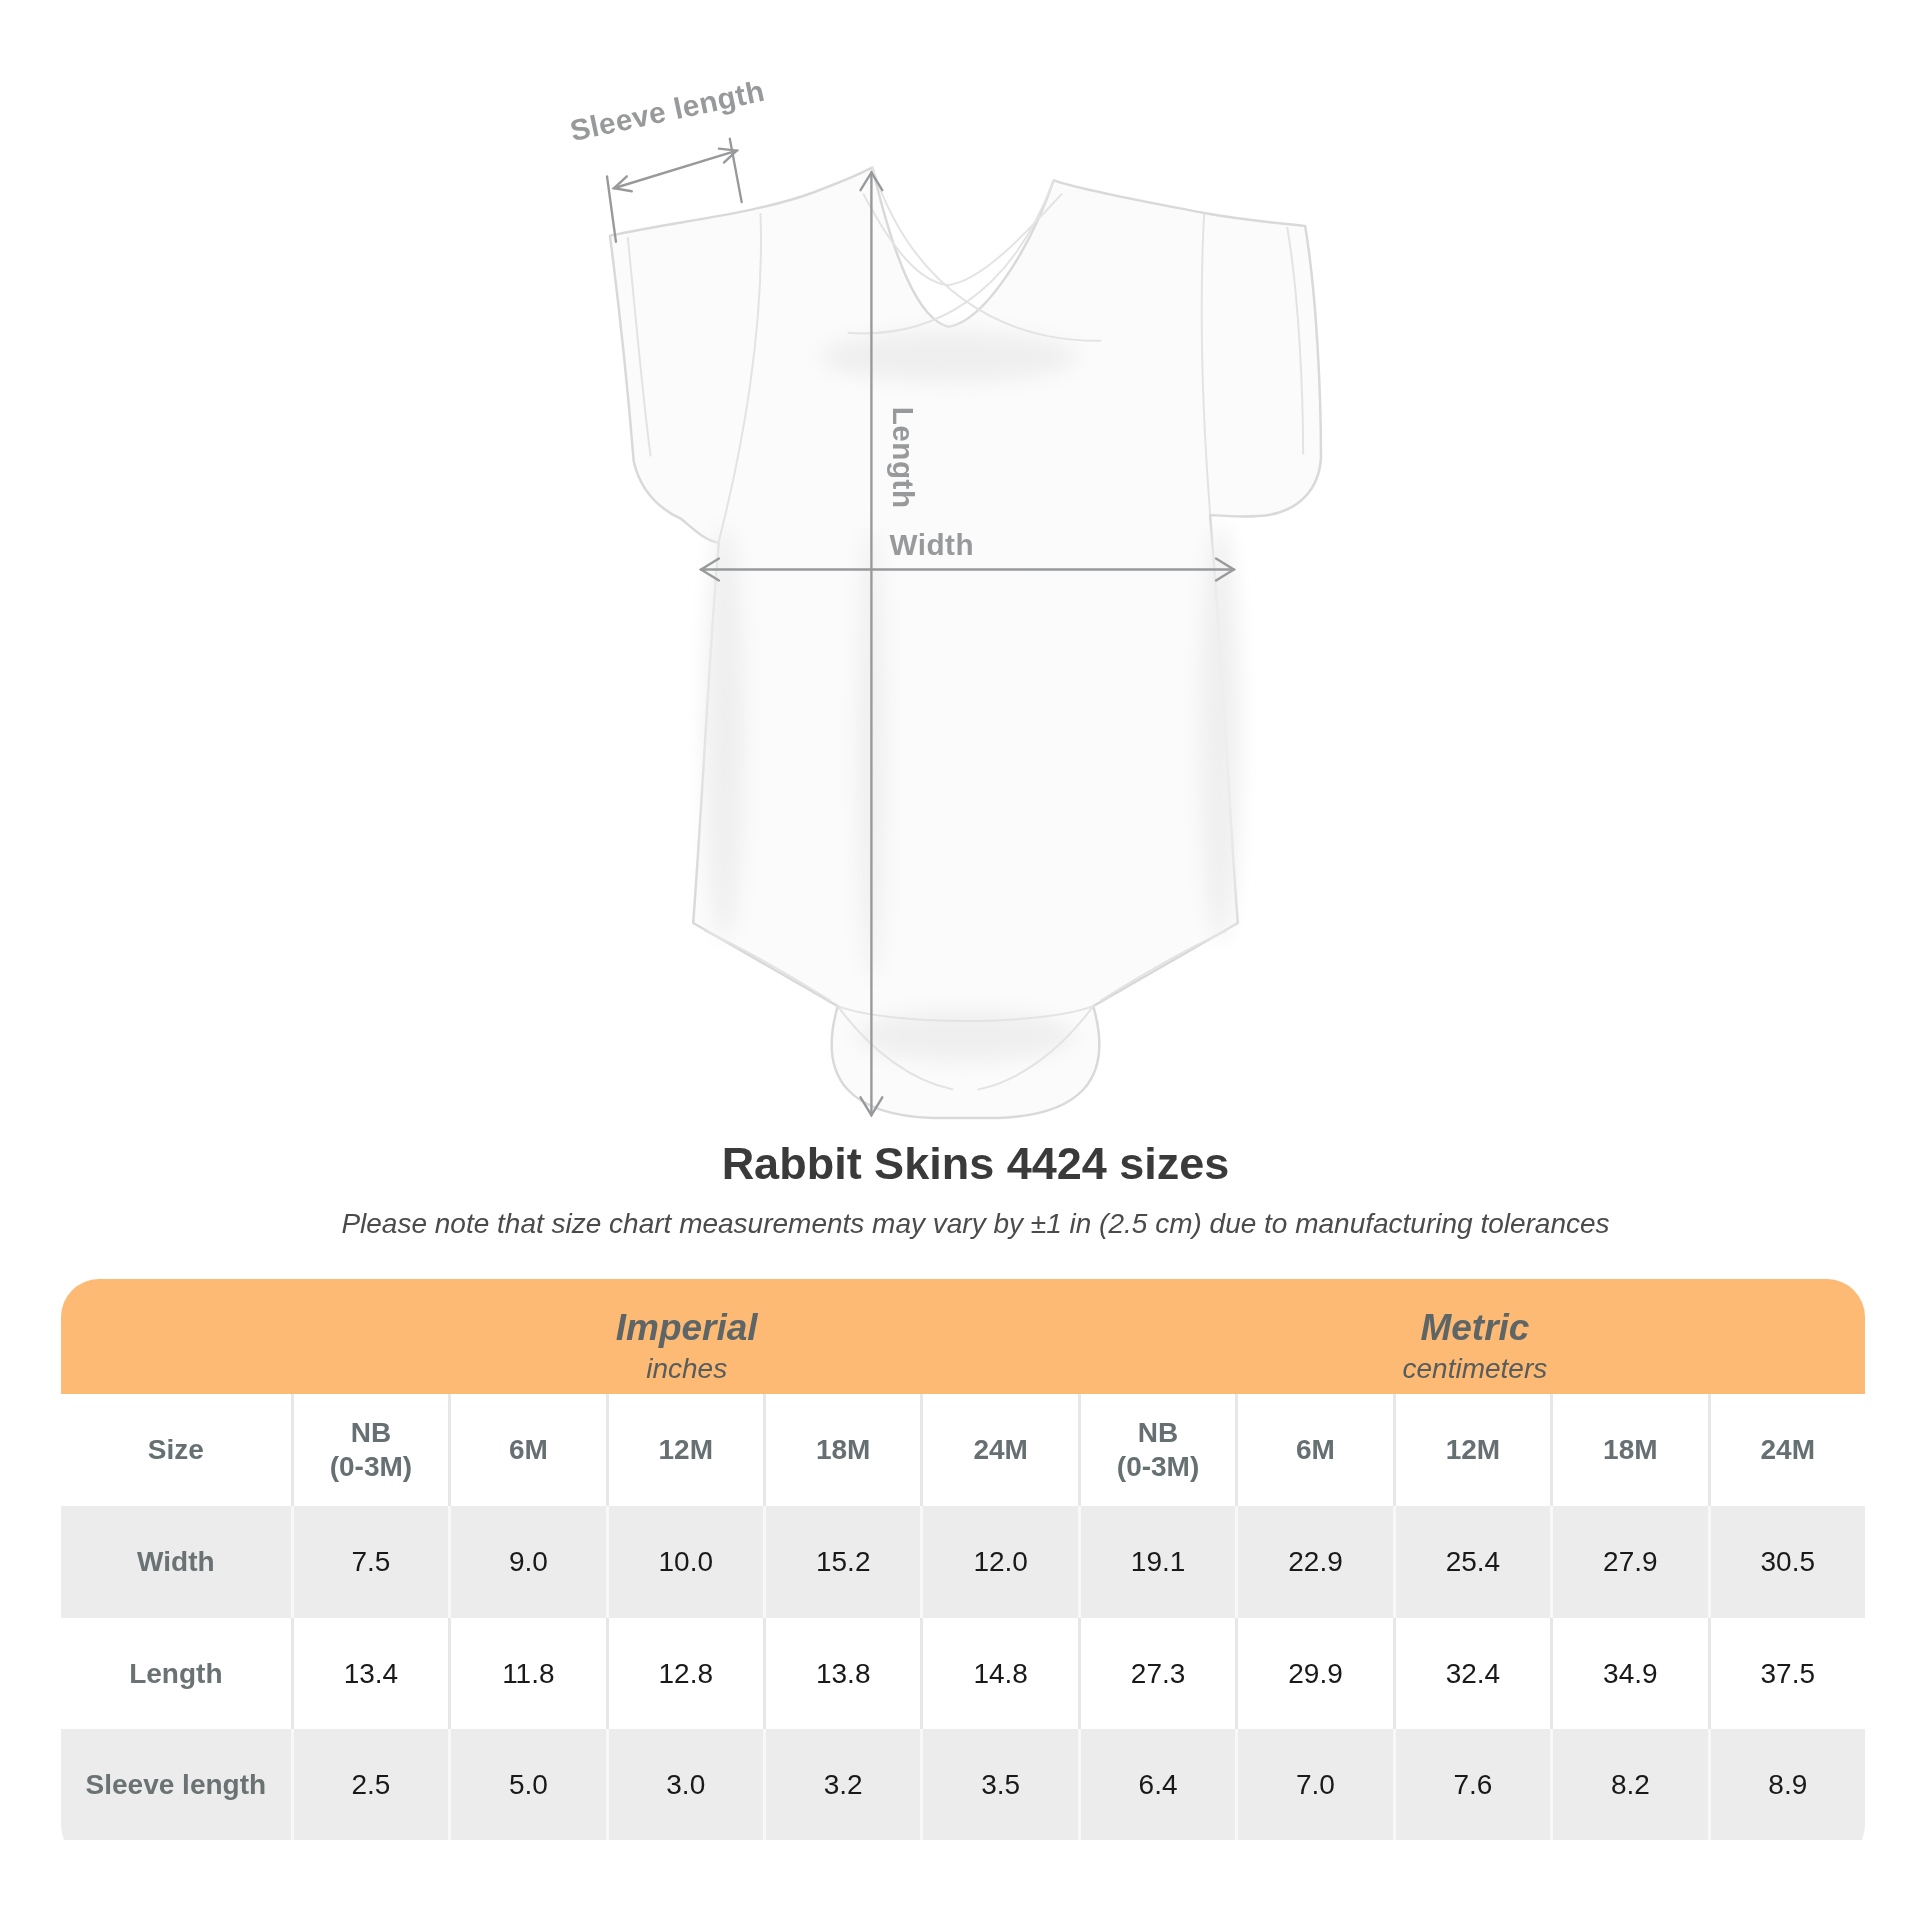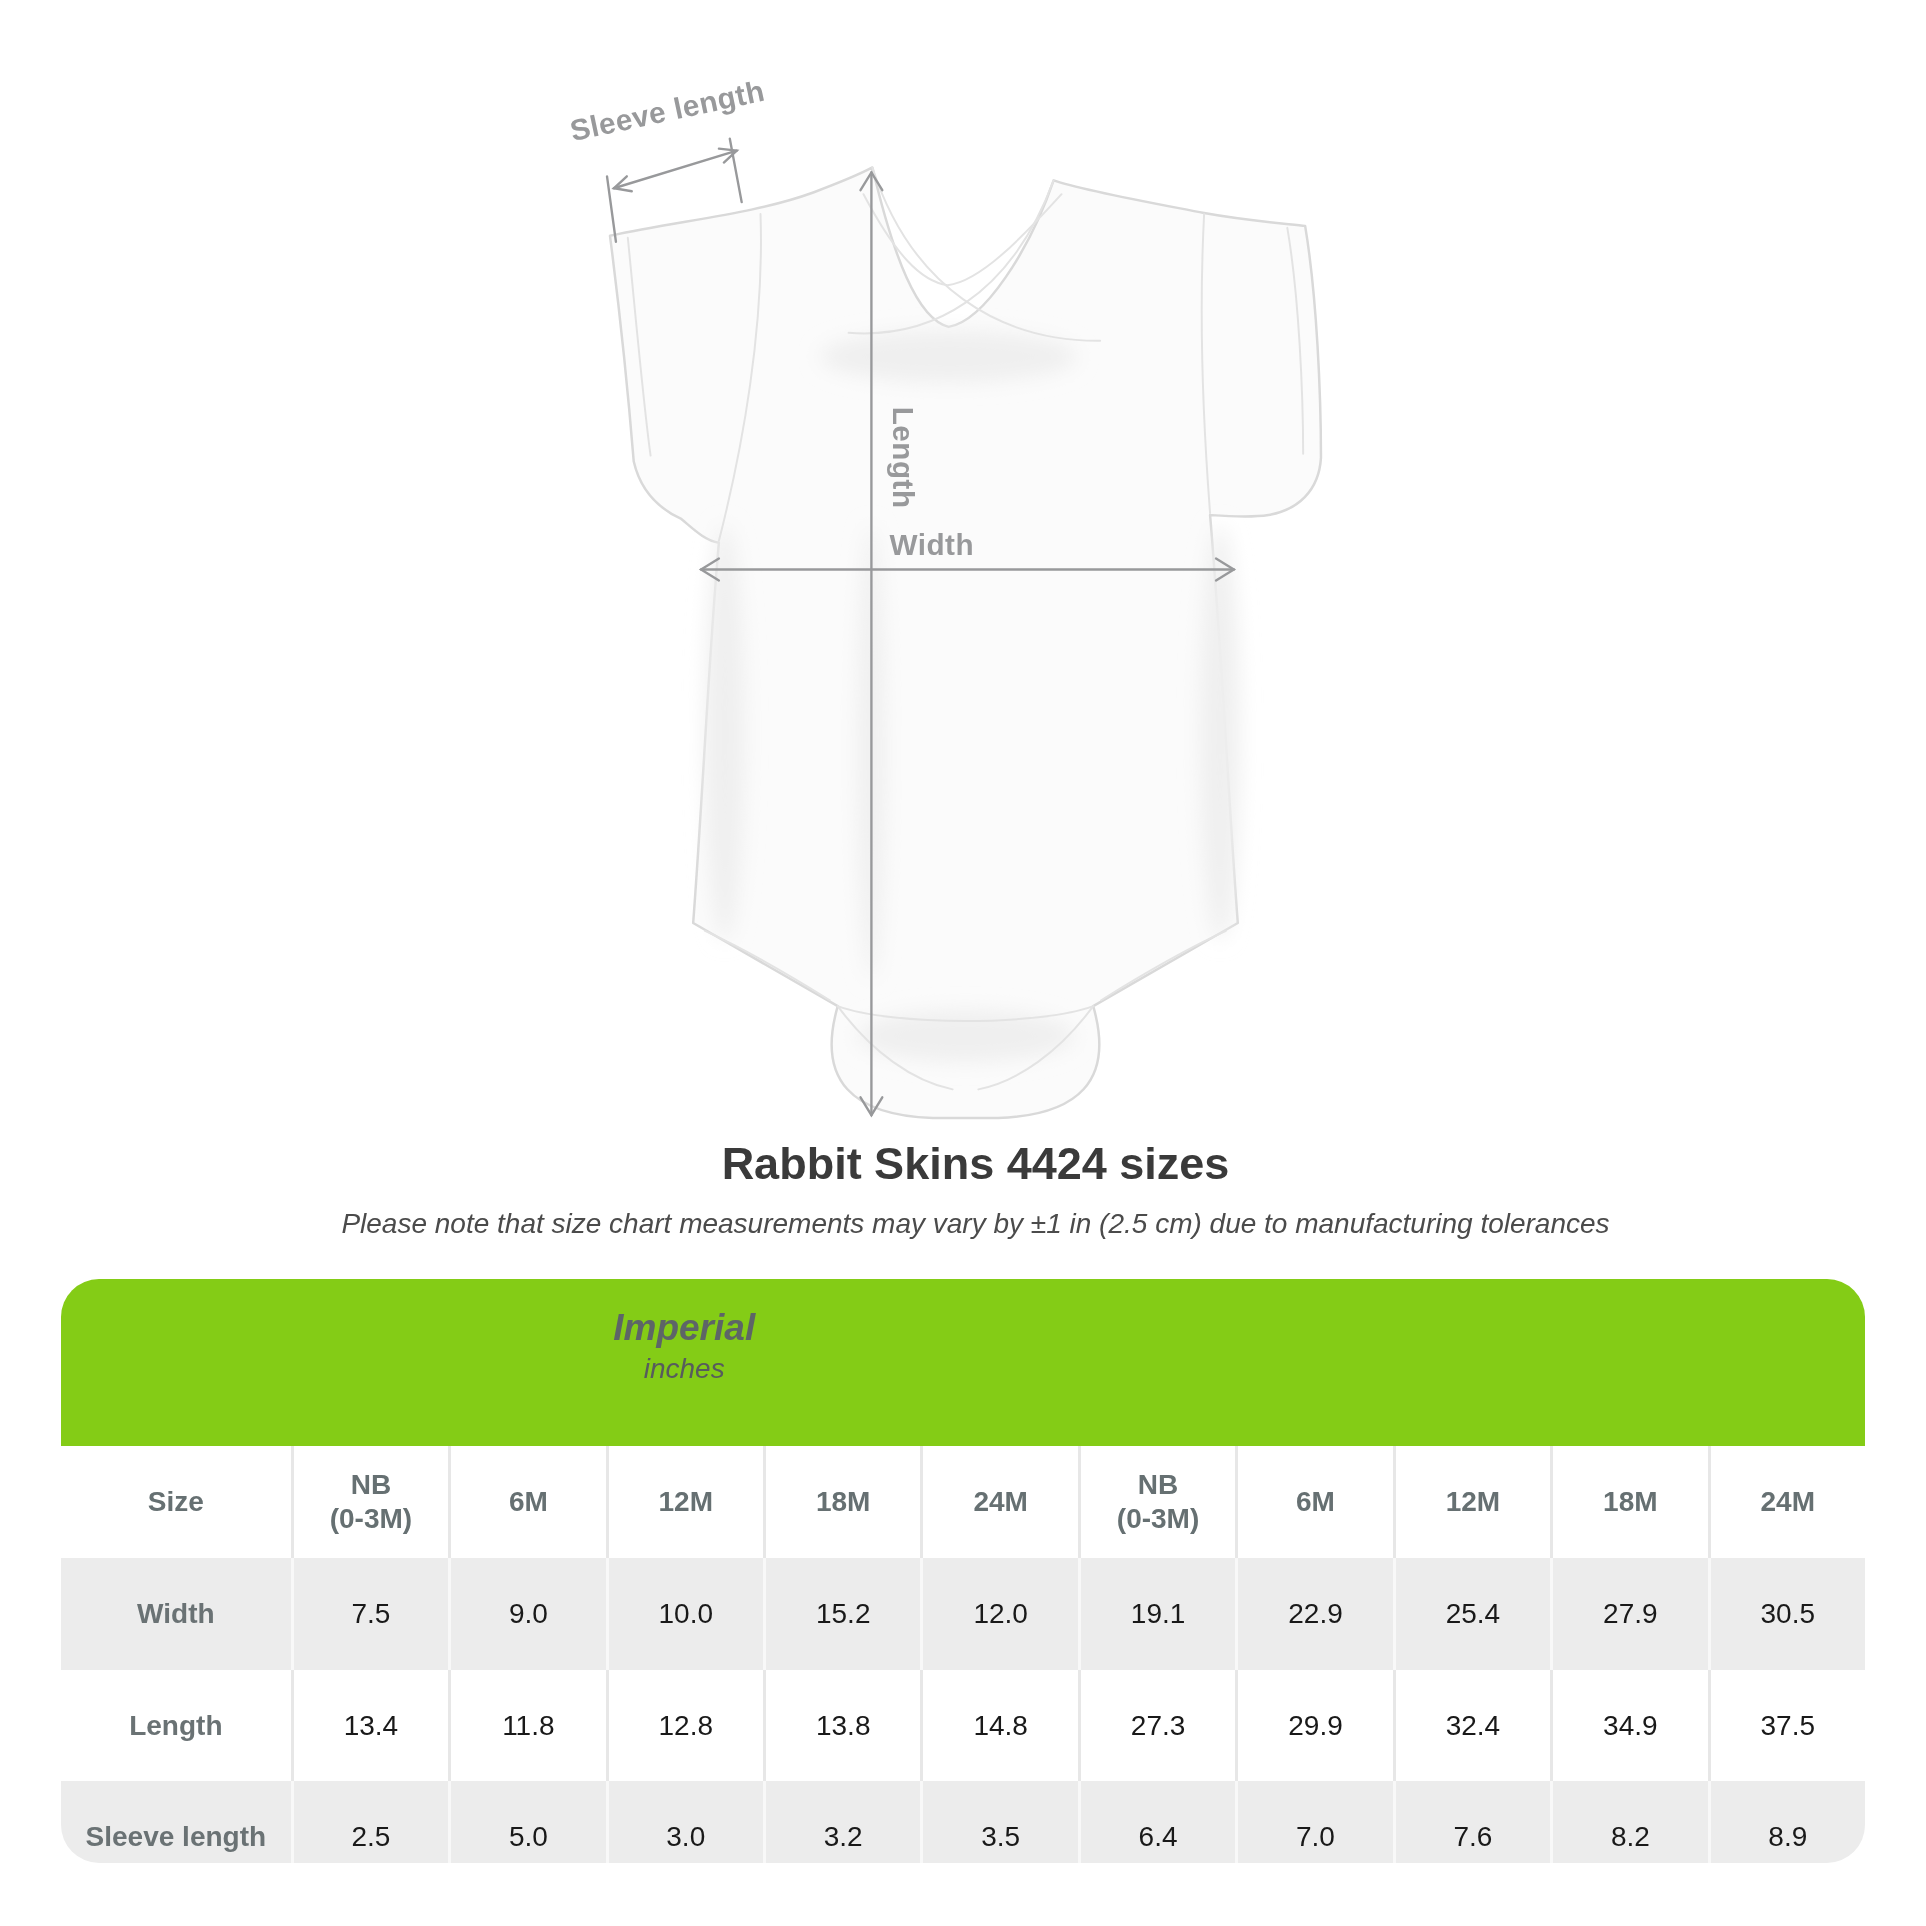--- a/index.html
+++ b/index.html
@@ -25,21 +25,21 @@
   .page-note{
     position:absolute;top:1194px;left:0;width:100%;text-align:center;
     font-size:28px;font-style:italic;color:#4b4b4b;line-height:36px;margin:12px;
   }
 
   
   .size-table{
     position:absolute;top:1279px;left:61px;width:1804px;height:584px;
     border-radius:38px;overflow:hidden;
   }
-  .band{display:flex;height:167px;background:#84cc16;}
+  .band{display:flex;height:115px;background:#fdba74;gap:8px;}
   .band-spacer{width:12.73%;}
   .band-group{width:43.635%;text-align:center;padding-top:27px;box-sizing:border-box;}
   .g-label{font-size:37px;font-weight:bold;font-style:italic;color:#5d6567;line-height:44px;}
   .g-sub{font-size:28px;font-style:italic;color:#575c5d;line-height:38px;}
 
   .tgrid{
     display:grid;
     grid-template-columns:232fr repeat(10,159fr);
     grid-template-rows:112px 112px 111px 111px;
   }
@@ -144,20 +144,24 @@
 <p class="page-note">Please note that size chart measurements may vary by ±1 in (2.5 cm) due to manufacturing tolerances</p>
 
 <div class="size-table">
 
   <div class="band">
     <div class="band-spacer"></div>
     <div class="band-group">
       <div class="g-label">Imperial</div>
       <div class="g-sub">inches</div>
     </div>
+    <div class="band-group">
+      <div class="g-label">Metric</div>
+      <div class="g-sub">centimeters</div>
+    </div>
   </div>
 
   <div class="tgrid">
 
     <div class="cell first row-white ch">Size</div>
     <div class="cell row-white ch">NB
 (0-3M)</div>
     <div class="cell row-white ch">6M</div>
     <div class="cell row-white ch">12M</div>
     <div class="cell row-white ch">18M</div>

